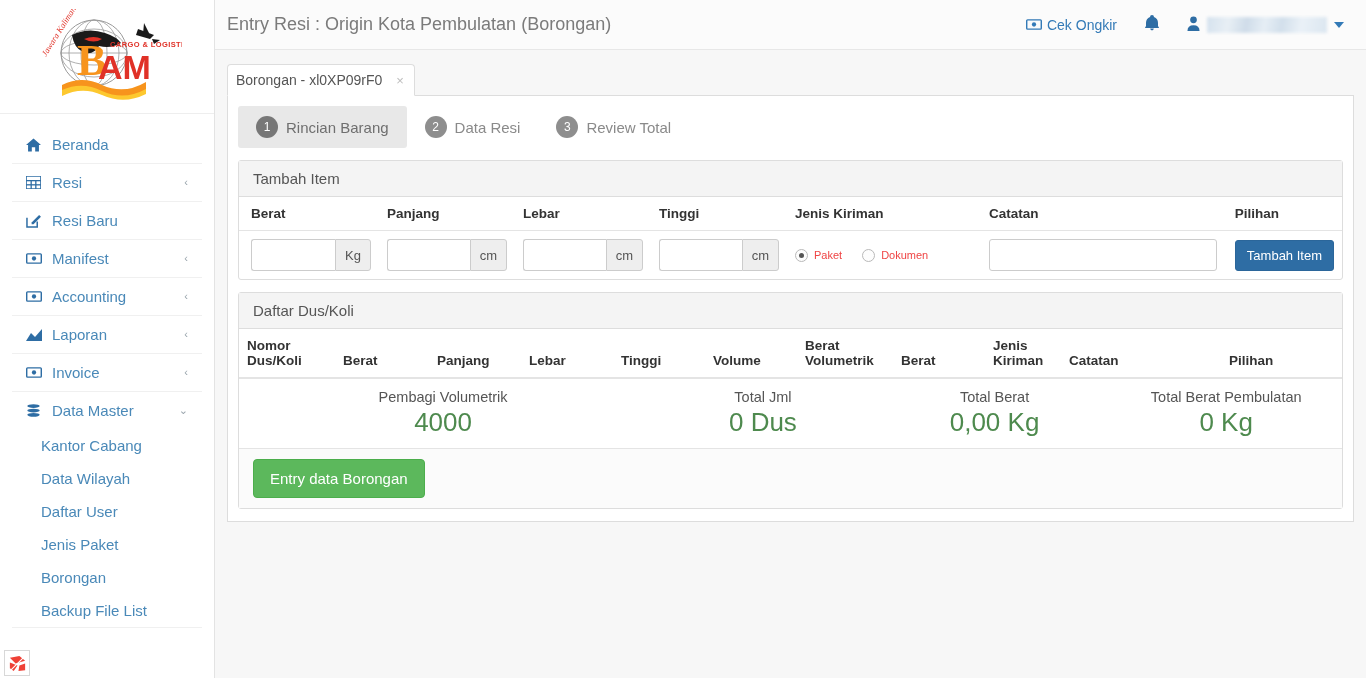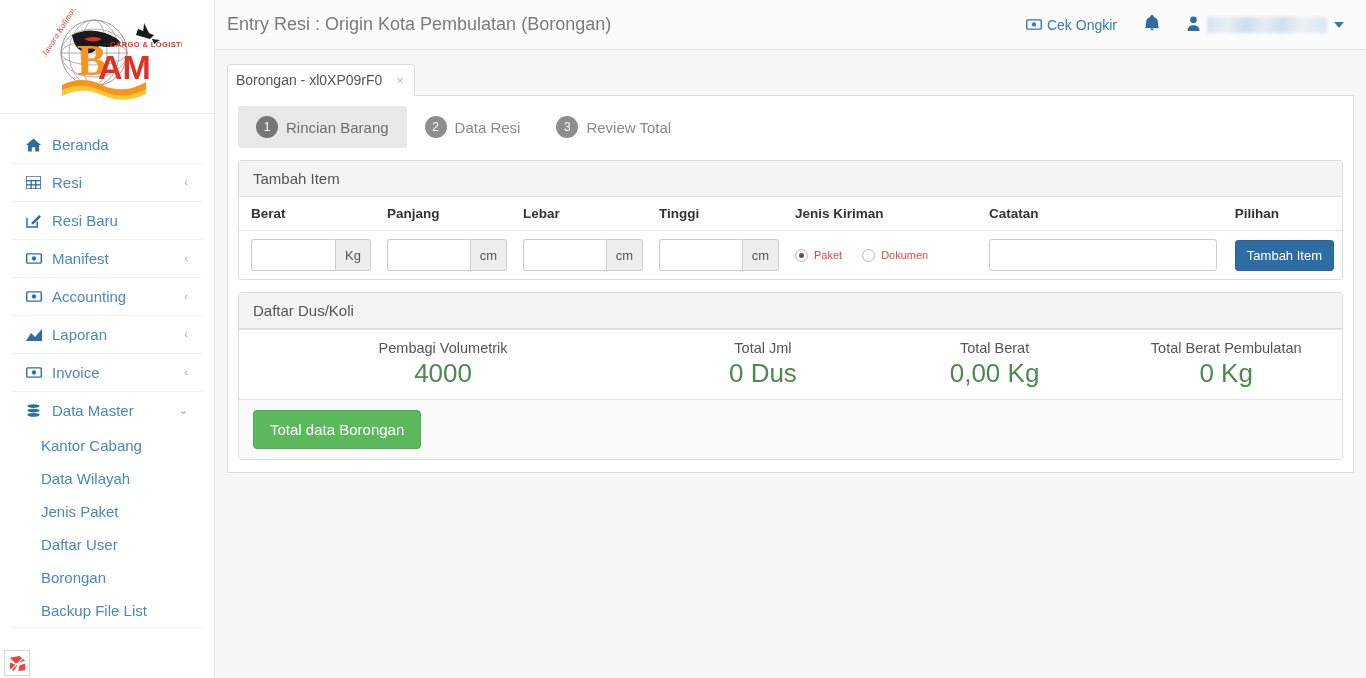--- a/index.html
+++ b/index.html
@@ -465,24 +465,24 @@
           <span class="nav-arrow">⌄</span>
         </a>
         <ul class="sub-nav">
           <li>
               <a>Kantor Cabang</a>
             </li>
           <li>
               <a>Data Wilayah</a>
             </li>
           <li>
-              <a>Jenis Paket</a>
+              <a>Daftar User</a>
             </li>
           <li>
-              <a>Daftar User</a>
+              <a>Jenis Paket</a>
             </li>
           <li>
               <a>Borongan</a>
             </li>
           <li>
               <a>Backup File List</a>
             </li>
         </ul>
       </li>
     </ul>
@@ -621,20 +621,37 @@
                   </td>
                 </tr>
               </tbody>
             </table>
           </div>
         </div>
 
         <div class="card">
           <div class="card-head">Daftar Dus/Koli</div>
           <div class="card-body">
+            <table class="grid">
+              <thead>
+                <tr>
+                  <th class="c" style="width:96px">Nomor Dus/Koli</th>
+                  <th class="c" style="width:94px">Berat</th>
+                  <th class="c" style="width:92px">Panjang</th>
+                  <th class="c" style="width:92px">Lebar</th>
+                  <th class="c" style="width:92px">Tinggi</th>
+                  <th class="c" style="width:92px">Volume</th>
+                  <th class="c" style="width:96px">Berat Volumetrik</th>
+                  <th class="c" style="width:92px">Berat</th>
+                  <th class="c" style="width:76px">Jenis Kiriman</th>
+                  <th class="c" style="width:160px">Catatan</th>
+                  <th class="c">Pilihan</th>
+                </tr>
+              </thead>
+            </table>
 
             <div class="totals-wrap">
               <table class="totals">
                 <tbody>
                     <tr>
                   <td style="width:37%">
                     <div class="tot-label">Pembagi Volumetrik</div>
                     <div class="tot-value">4000</div>
                   </td>
                   <td style="width:21%">
@@ -648,21 +665,21 @@
                   <td style="width:21%">
                     <div class="tot-label">Total Berat Pembulatan</div>
                     <div class="tot-value">0 Kg</div>
                   </td>
                 </tr>
               </tbody>
                 </table>
             </div>
 
             <div class="card-foot">
-              <button class="btn btn-success">Total data Borongan</button>
+              <button class="btn btn-success">Entry data Borongan</button>
             </div>
           </div>
         </div>
 
       </div>
     </div>
   </div>
 </div>
 
 </body></html>

